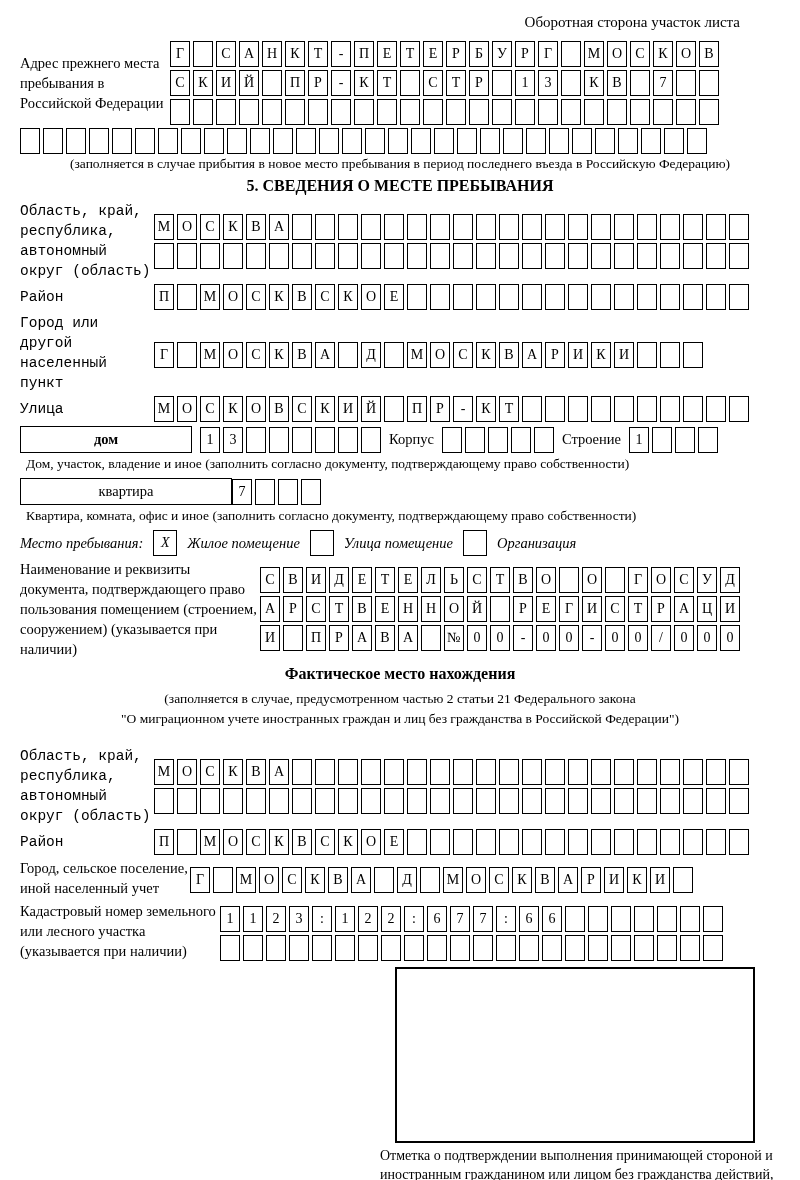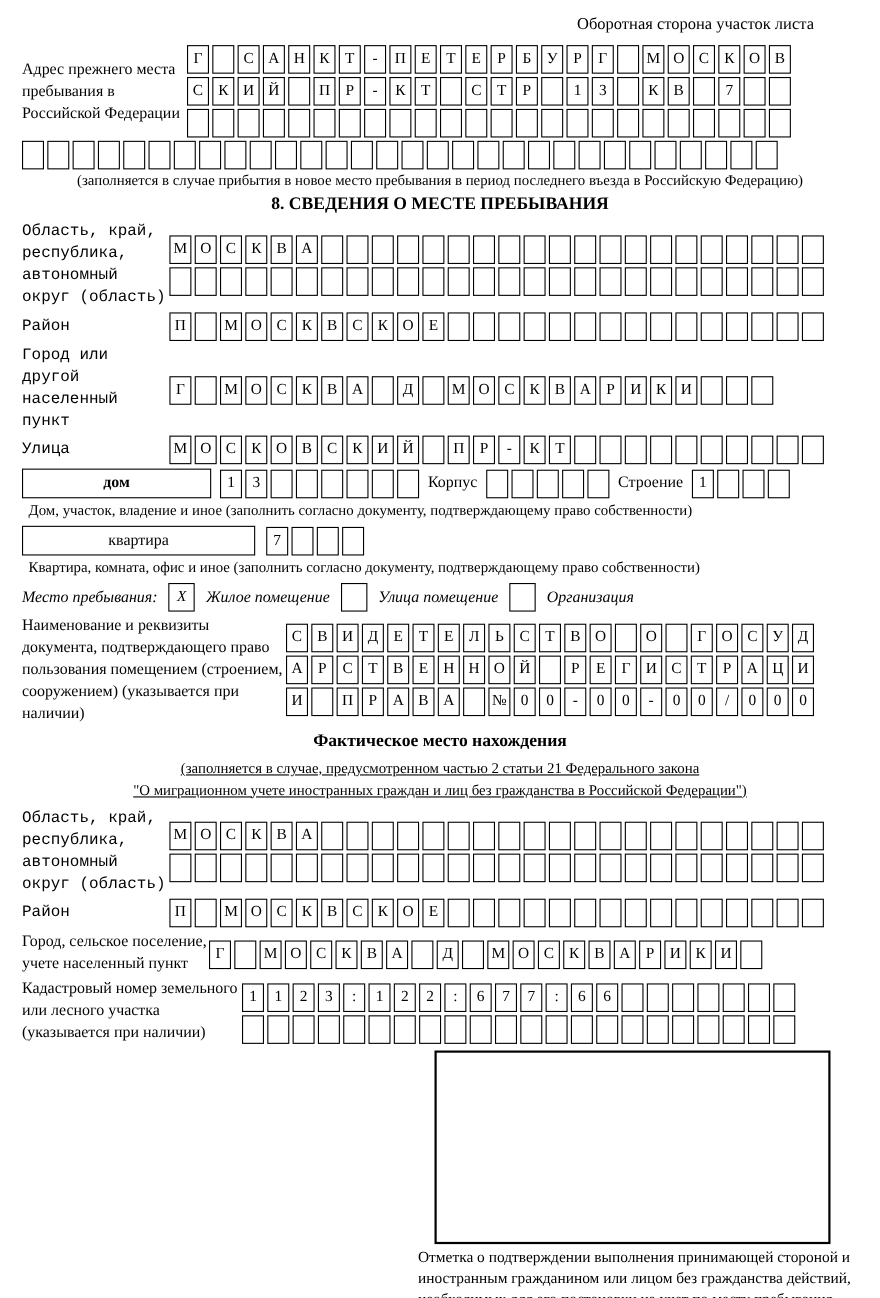--- a/index.html
+++ b/index.html
@@ -22,29 +22,29 @@
   .cell { width:18px; height:24px; border:1.5px solid #000; font-size:14px;
     display:flex; align-items:center; justify-content:center; }
 
   .caption { font-size:13.5px; text-align:center; margin:2px 0 5px 0; }
   .caption-left { font-size:13.5px; text-align:left; margin:1px 0 6px 6px; }
   .sec-title { font-size:16px; font-weight:bold; text-align:center; margin:4px 0 6px 0; }
 
   .namedbox { border:1.5px solid #000; height:25px; display:flex; align-items:center;
     justify-content:center; font-size:14.5px; flex-shrink:0; }
   .box-dom { width:170px; margin-right:8px;font-weight:bold; }
-  .box-kv  { width:210px; margin-right:10px; }
+  .box-kv  { width:210px; margin-right:0; }
   .inline-lbl { font-size:14.5px; line-height:27px; margin:0 8px; flex-shrink:0; }
 
   .stay-row { align-items:center; margin-top:4px;font-style:italic; }
   .checkbox { width:22px; height:24px; border:1.5px solid #000; display:flex;
     align-items:center; justify-content:center; font-size:14px; margin:0 10px; flex-shrink:0; }
   .stay-note { font-size:13.5px; margin:2px 0 8px 205px; }
 
-  .actual-caption { font-size:13.5px; text-align:center; line-height:1.45; margin-bottom:6px;text-decoration:underline; }
+  .actual-caption { font-size:13.5px; text-align:center; line-height:1.45; margin-bottom:18px; }
 
   .stamp-box { width:356px; height:172px; border:2px solid #000; margin:6px 0 4px 375px; }
   .stamp-caption { width:400px; margin-left:360px; font-size:14px; text-align:left; line-height:1.35; }
 
   .mt4 { margin-top:4px; } .mt6 { margin-top:6px; }
   .indent-extra { margin-top:1px; }
 </style>
 </head>
 <body>
 
@@ -162,21 +162,21 @@
       <div class="cell"></div>
       <div class="cell"></div>
       <div class="cell"></div>
       <div class="cell"></div>
       <div class="cell"></div>
       <div class="cell"></div>
       <div class="cell"></div>
     </div>
   <div class="caption">(заполняется в случае прибытия в новое место пребывания в период последнего въезда в Российскую Федерацию)</div>
 
-  <div class="sec-title">8. СВЕДЕНИЯ О МЕСТЕ ПРЕБЫВАНИЯ</div>
+  <div class="sec-title">5. СВЕДЕНИЯ О МЕСТЕ ПРЕБЫВАНИЯ</div>
 
   <div class="row">
     <div class="lbl lbl-w134">Область, край, республика, автономный округ (область)</div>
     <div class="grid">
       <div class="cells">
           <div class="cell">М</div>
           <div class="cell">О</div>
           <div class="cell">С</div>
           <div class="cell">К</div>
           <div class="cell">В</div>
@@ -547,21 +547,21 @@
         <div class="cell"></div>
         <div class="cell"></div>
         <div class="cell"></div>
         <div class="cell"></div>
         <div class="cell"></div>
         <div class="cell"></div>
       </div>
   </div>
 
   <div class="row">
-    <div class="lbl lbl-w170">Город, сельское поселение, учете населенный пункт</div>
+    <div class="lbl lbl-w170">Город, сельское поселение, иной населенный учет</div>
     <div class="cells mt4">
         <div class="cell">Г</div>
         <div class="cell"></div>
         <div class="cell">М</div>
         <div class="cell">О</div>
         <div class="cell">С</div>
         <div class="cell">К</div>
         <div class="cell">В</div>
         <div class="cell">А</div>
         <div class="cell"></div>

